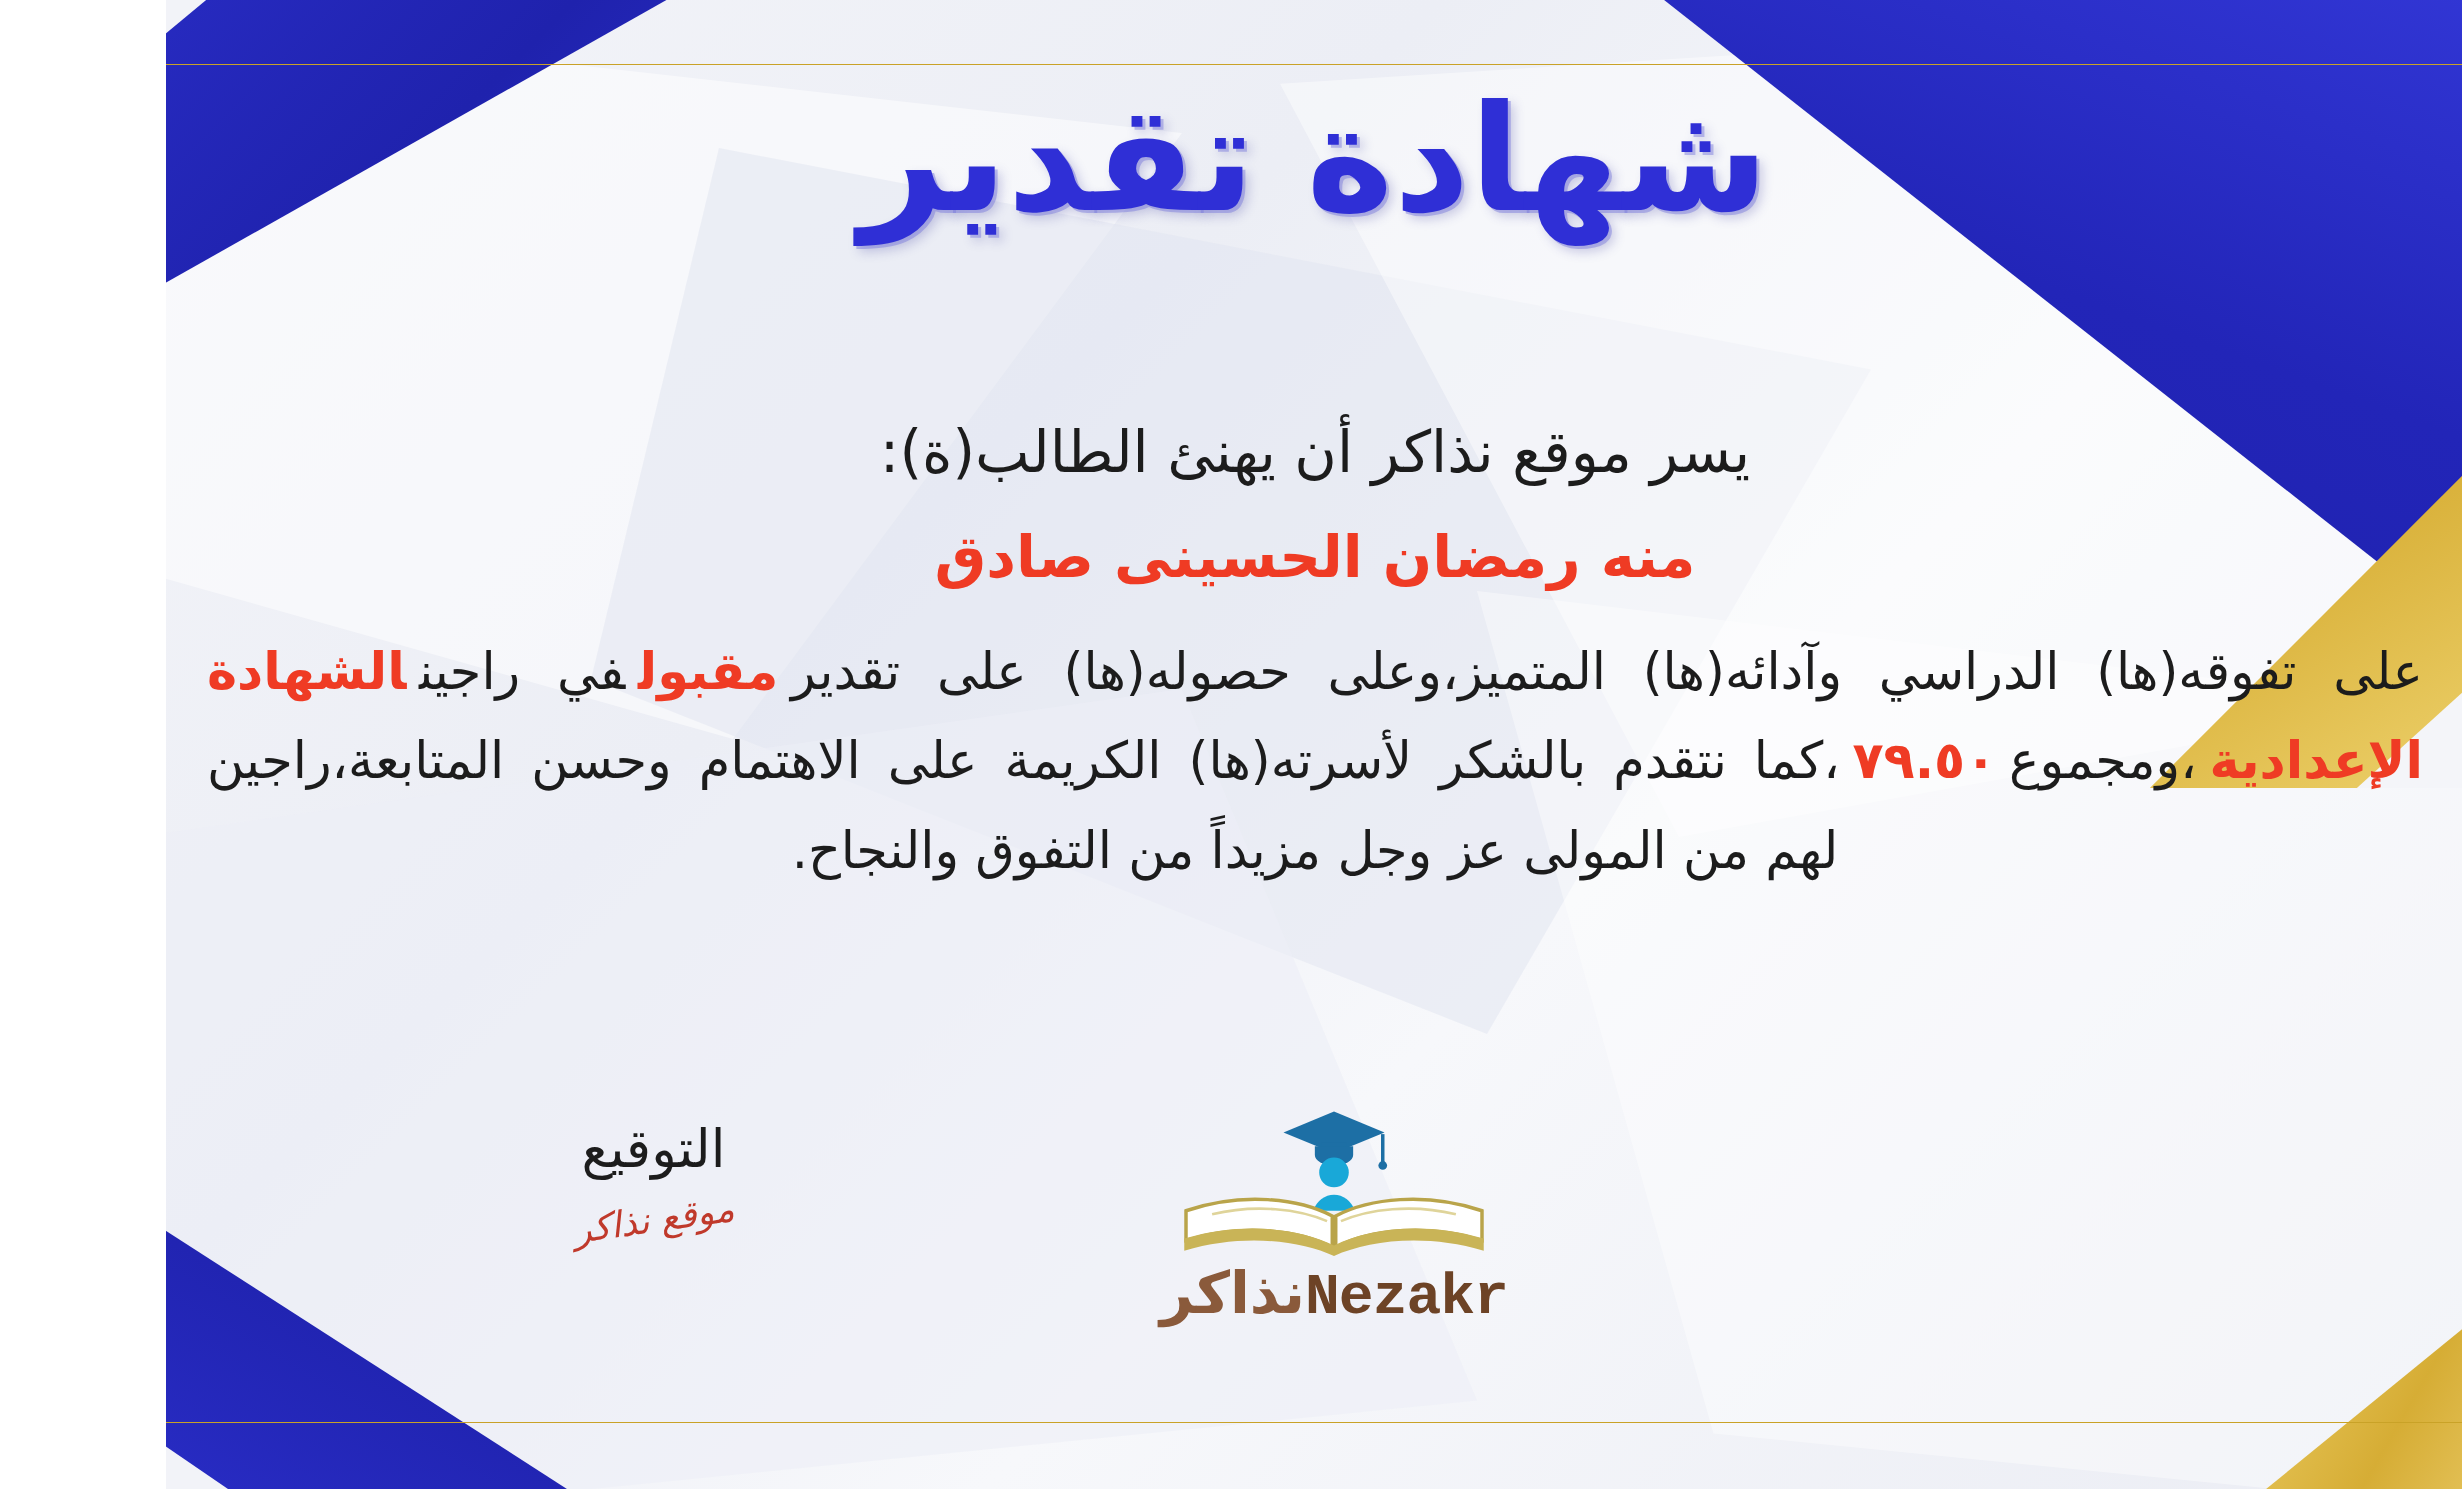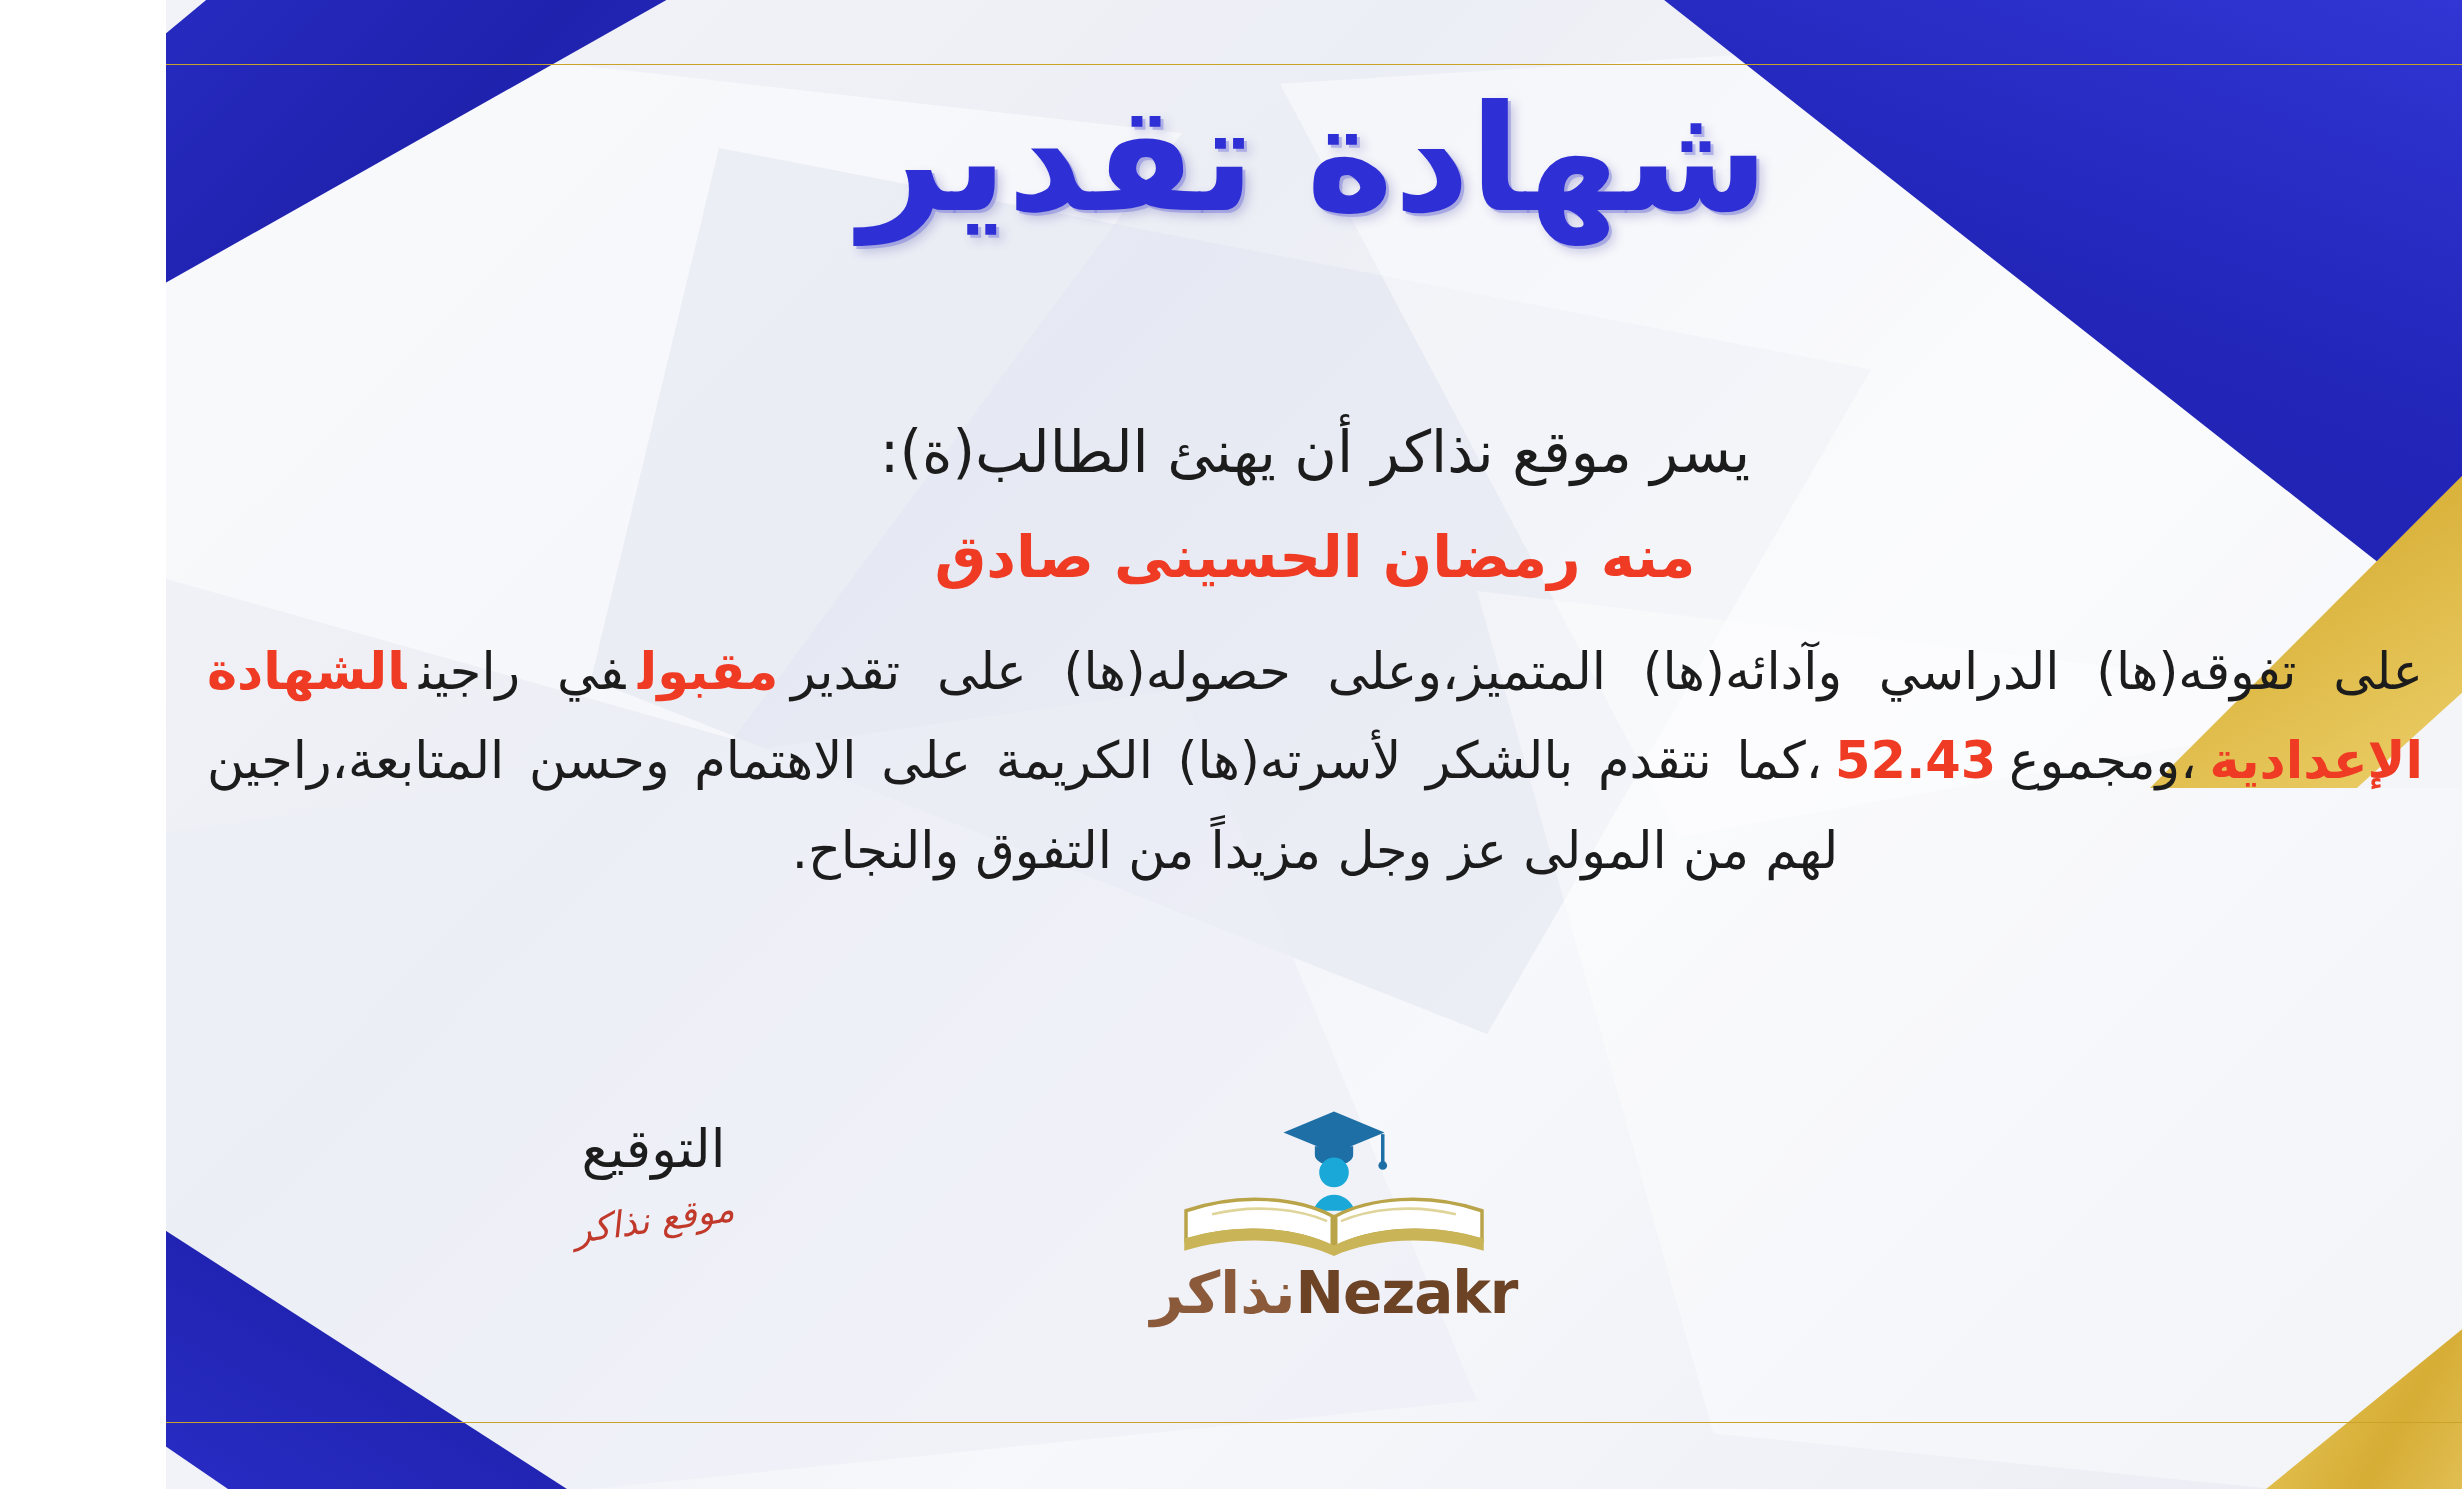--- a/index.html
+++ b/index.html
@@ -226,20 +226,21 @@
   .logo-text {
     margin-top: 3px;
     font-size: 58px;
     font-weight: bold;
     color: #8a5a3b;
     letter-spacing: -1px;
     direction: rtl;
   }
   .logo-text .lat {
     color: #6d4326;
+    font-family: Liberation Mono, monospace;
   }
 </style>
 </head>
 <body>
 
 <div class="certificate">
 
   <div class="poly a"></div>
   <div class="poly b"></div>
   <div class="poly c"></div>
@@ -261,21 +262,21 @@
 
     <div class="title">شهادة تقدير</div>
 
     <div class="body-block">
 
       <div class="line-intro">يسر موقع نذاكر أن يهنئ الطالب(ة):</div>
 
       <div class="student-name">منه رمضان الحسينى صادق</div>
 
       <div class="paragraph">
-        <span>على تفوقه(ها) الدراسي وآدائه(ها) المتميز،وعلى حصوله(ها) على تقدير</span><span class="sp-lr hl-red">مقبول</span><span>في راجين</span><span class="sp-lr hl-red">الشهادة الإعدادية</span><span>،ومجموع</span><span class="sp-lr hl-red">52.43</span><span>،كما نتقدم بالشكر لأسرته(ها) الكريمة على الاهتمام وحسن المتابعة،راجين لهم من المولى عز وجل مزيداً من التفوق والنجاح.</span>
+        <span>على تفوقه(ها) الدراسي وآدائه(ها) المتميز،وعلى حصوله(ها) على تقدير</span><span class="sp-lr hl-red">مقبول</span><span>في راجين</span><span class="sp-lr hl-red">الشهادة الإعدادية</span><span>،ومجموع</span><span class="sp-lr hl-red">٧٩.٥٠</span><span>،كما نتقدم بالشكر لأسرته(ها) الكريمة على الاهتمام وحسن المتابعة،راجين لهم من المولى عز وجل مزيداً من التفوق والنجاح.</span>
       </div>
     </div>
 
     <div class="signature">
       <div class="signature-label">التوقيع</div>
       <div class="signature-mark">موقع نذاكر</div>
     </div>
 
     <div class="logo">
       <div class="logo-graphic">

